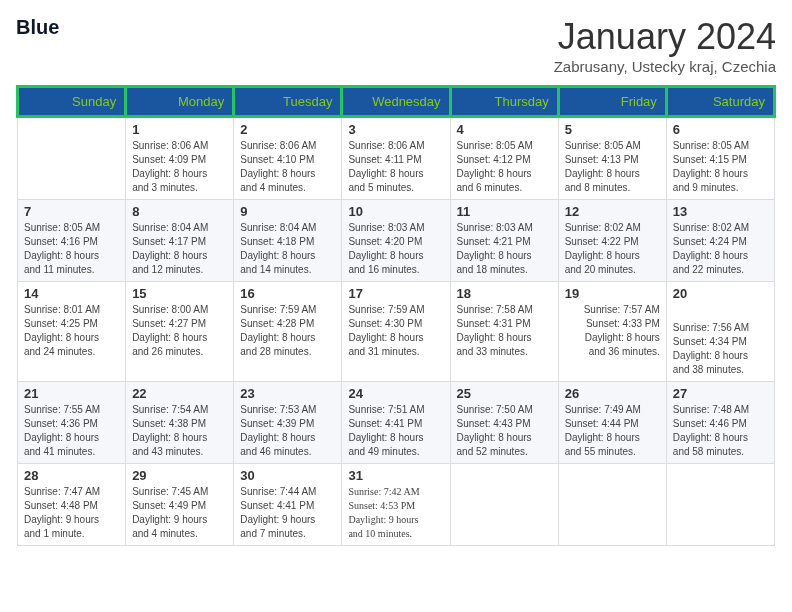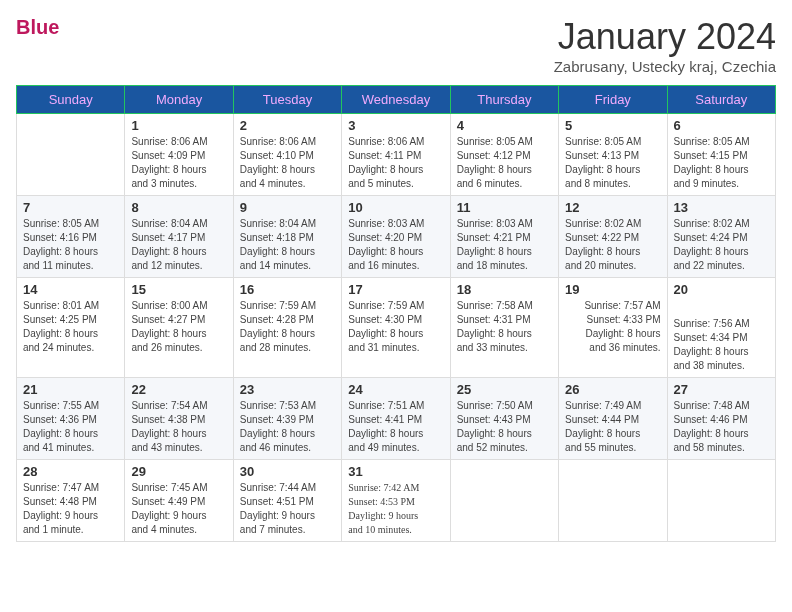--- a/index.html
+++ b/index.html
@@ -26,21 +26,21 @@
       align-items: center;
     }
     .logo-general {
       font-size: 20px;
       font-weight: bold;
       color: #333;
     }
     .logo-blue {
       font-size: 20px;
       font-weight: bold;
-      color: #be185d;
+      color: #0f172a;
     }
     .logo-icon {
       width: 22px;
       height: 22px;
       margin-left: 2px;
     }
     .title-area {
       text-align: right;
     }
     .month-title {
@@ -51,26 +51,26 @@
     .subtitle {
       font-size: 15px;
       color: #555;
     }
     .calendar {
       width: 100%;
       border-collapse: collapse;
     }
     .calendar th {
       background-color: #1a56a0;
-      color: #f0abfc;
-      text-align: center;
+      color: #84cc16;
+      text-align: right;
       padding: 6px 8px;
       font-size: 13px;
       font-weight: normal;
-      border: 1px solid #22c55e;
+      border: 3px solid #22c55e;
     }
     .calendar td {
       border: 1px solid #ddd;
       vertical-align: top;
       padding: 4px 6px;
       width: calc(100% / 7);
       min-height: 80px;
       background: #fff;
     }
     .calendar tr:nth-child(even) td {
@@ -326,21 +326,21 @@
         <td>
           <div class="day-number">29</div>
           <div class="day-info" style="white-space: pre-line;">Sunrise: 7:45 AM
 Sunset: 4:49 PM
 Daylight: 9 hours
 and 4 minutes.</div>
         </td>
         <td>
           <div class="day-number">30</div>
           <div class="day-info" style="white-space: pre-line;">Sunrise: 7:44 AM
-Sunset: 4:51 PM
+Sunset: 4:41 PM
 Daylight: 9 hours
 and 7 minutes.</div>
         </td>
         <td>
           <div class="day-number">31</div>
           <div class="day-info" style="white-space: pre-line; font-family: Liberation Serif, serif;">Sunrise: 7:42 AM
 Sunset: 4:53 PM
 Daylight: 9 hours
 and 10 minutes.</div>
         </td>

